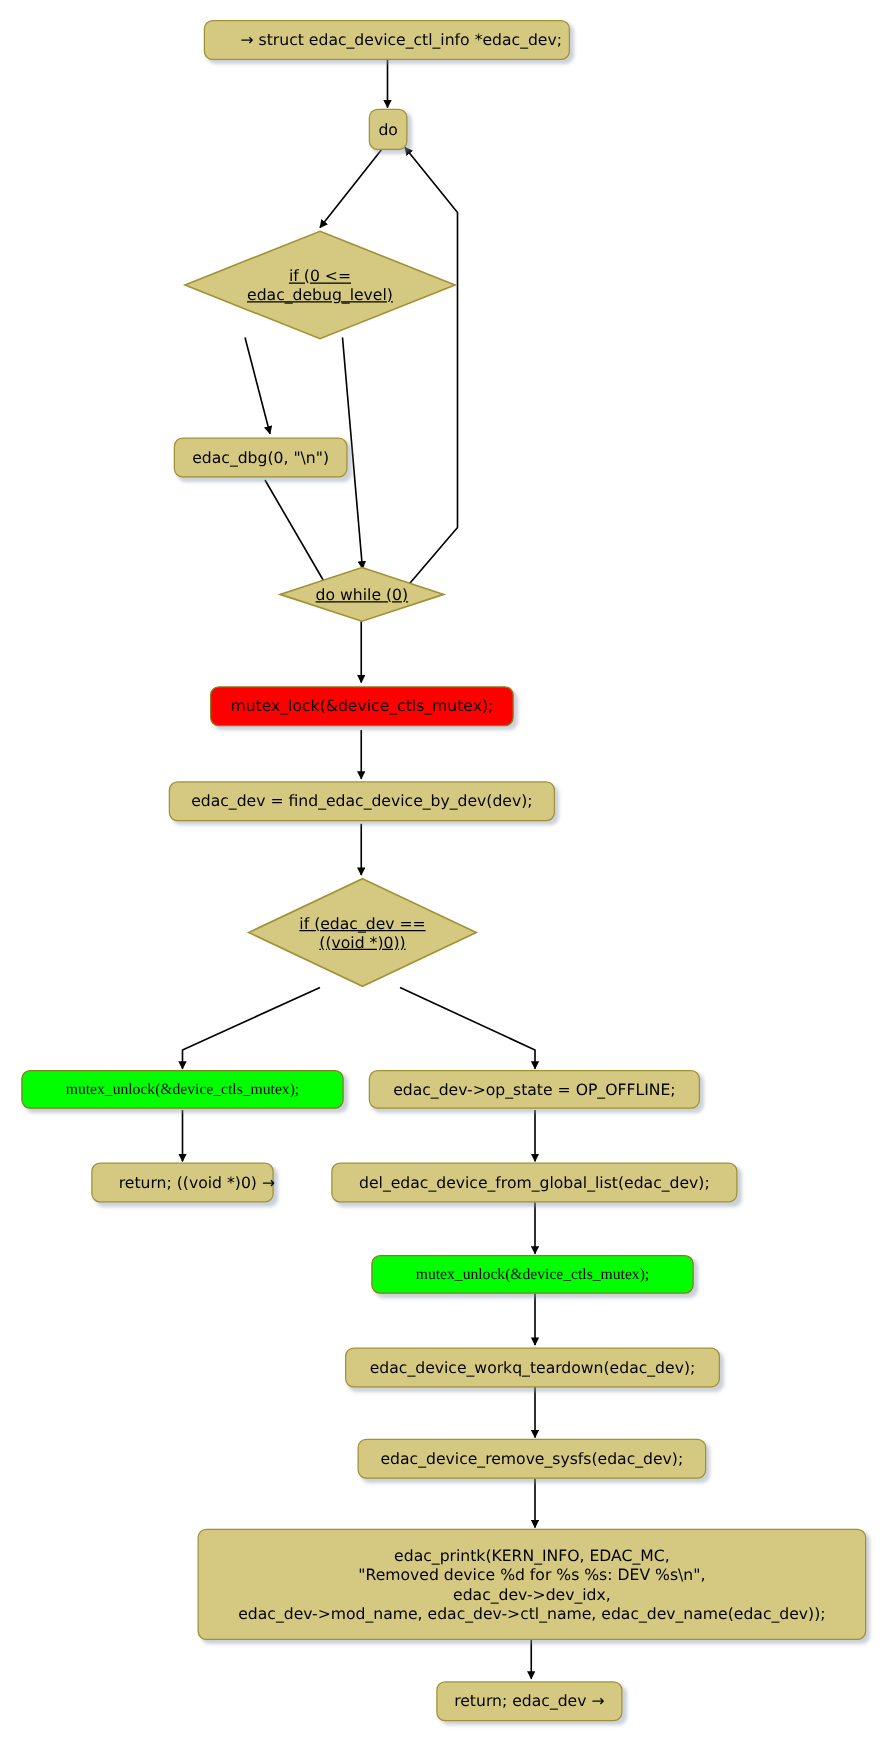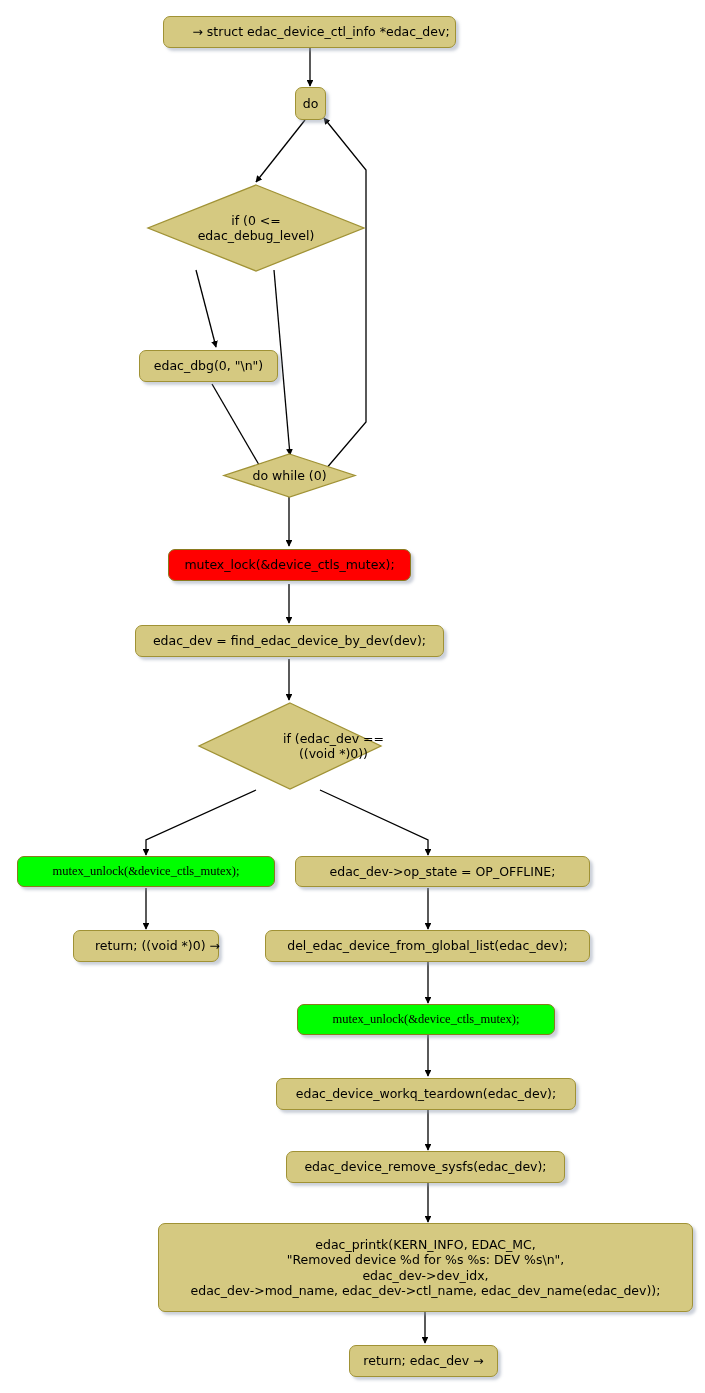--- a/index.html
+++ b/index.html
@@ -63,20 +63,21 @@
     position: absolute;
     left: 0;
     top: 0;
     width: 100%;
     height: 100%;
     z-index: -1;
   }
   .diamond .dlabel {
     position: relative;
     z-index: 1;
+    text-decoration: underline;
   }
 </style>
 </head>
 <body>
 
 <div id="canvas">
 
   <svg id="edges" viewBox="0 0 705 1393" width="705" height="1393" xmlns="http://www.w3.org/2000/svg">
     <defs>
       <marker id="arw" viewBox="0 0 10 10" refX="9" refY="5" markerWidth="5.2" markerHeight="5.2" orient="auto-start-reverse">
@@ -151,37 +152,37 @@
   </div>
 
   <div class="node rect red" style="left:168px; top:549px; width:243px; height:32px;">
     <span>mutex_lock(&amp;device_ctls_mutex);</span>
   </div>
 
   <div class="node rect" style="left:135px; top:625px; width:309px; height:32px;">
     <span>edac_dev = find_edac_device_by_dev(dev);</span>
   </div>
 
-  <div class="node diamond" style="left:196px; top:700px; width:188px; height:92px;justify-content:flex-end;">
+  <div class="node diamond" style="left:196px; top:700px; width:188px; height:92px;">
     <svg class="dshape" viewBox="0 0 188 92" preserveAspectRatio="none">
       <polygon points="94,3 185,46 94,89 3,46" fill="#d5c981" stroke="#a09235" stroke-width="1.3"></polygon>
     </svg>
     <span class="dlabel">if (edac_dev ==
 ((void *)0))</span>
   </div>
 
   <div class="node rect green" style="left:17px; top:856px; width:258px; height:31px;">
     <span>mutex_unlock(&amp;device_ctls_mutex);</span>
   </div>
 
   <div class="node rect" style="left:73px; top:930px; width:146px; height:32px;padding-left:32px;">
     <span>return; ((void *)0) →</span>
   </div>
 
-  <div class="node rect" style="left:295px; top:856px; width:295px; height:31px;justify-content:center;">
+  <div class="node rect" style="left:295px; top:856px; width:265px; height:31px;justify-content:center;">
     <span>edac_dev-&gt;op_state = OP_OFFLINE;</span>
   </div>
 
   <div class="node rect" style="left:265px; top:930px; width:325px; height:32px;">
     <span>del_edac_device_from_global_list(edac_dev);</span>
   </div>
 
   <div class="node rect green" style="left:297px; top:1004px; width:258px; height:31px;">
     <span>mutex_unlock(&amp;device_ctls_mutex);</span>
   </div>

